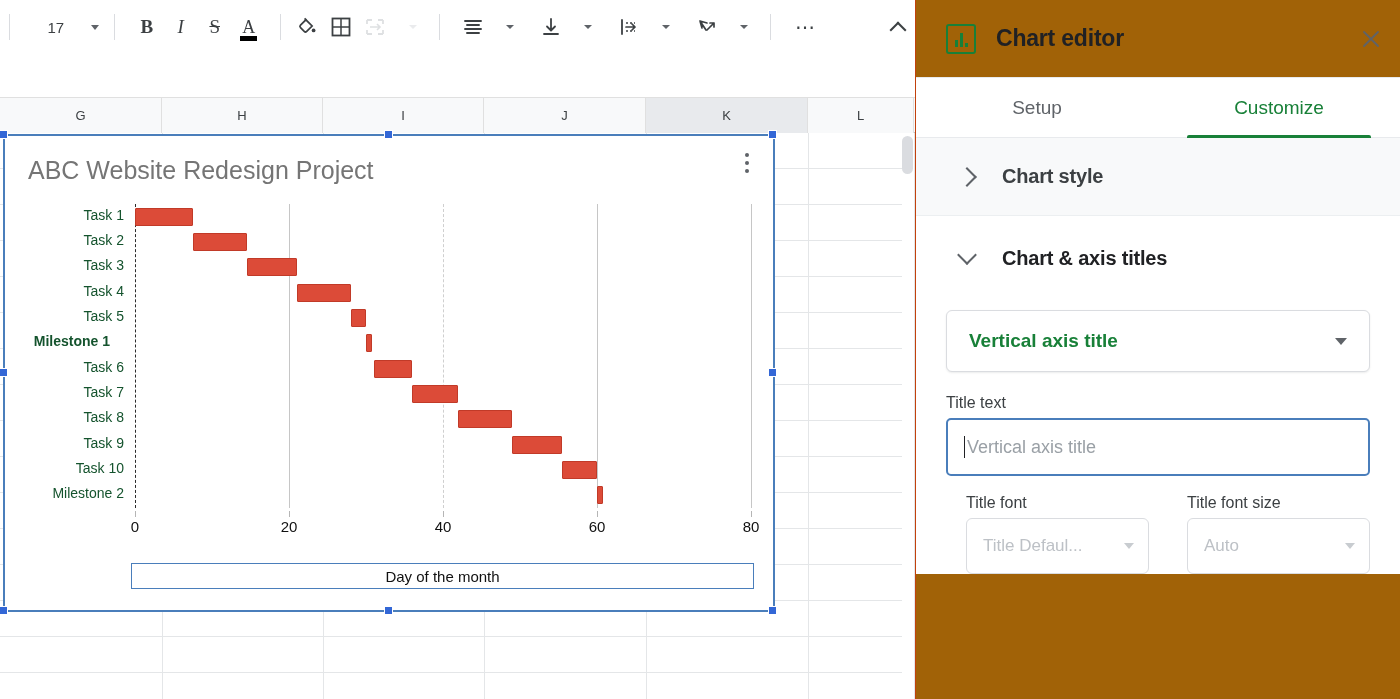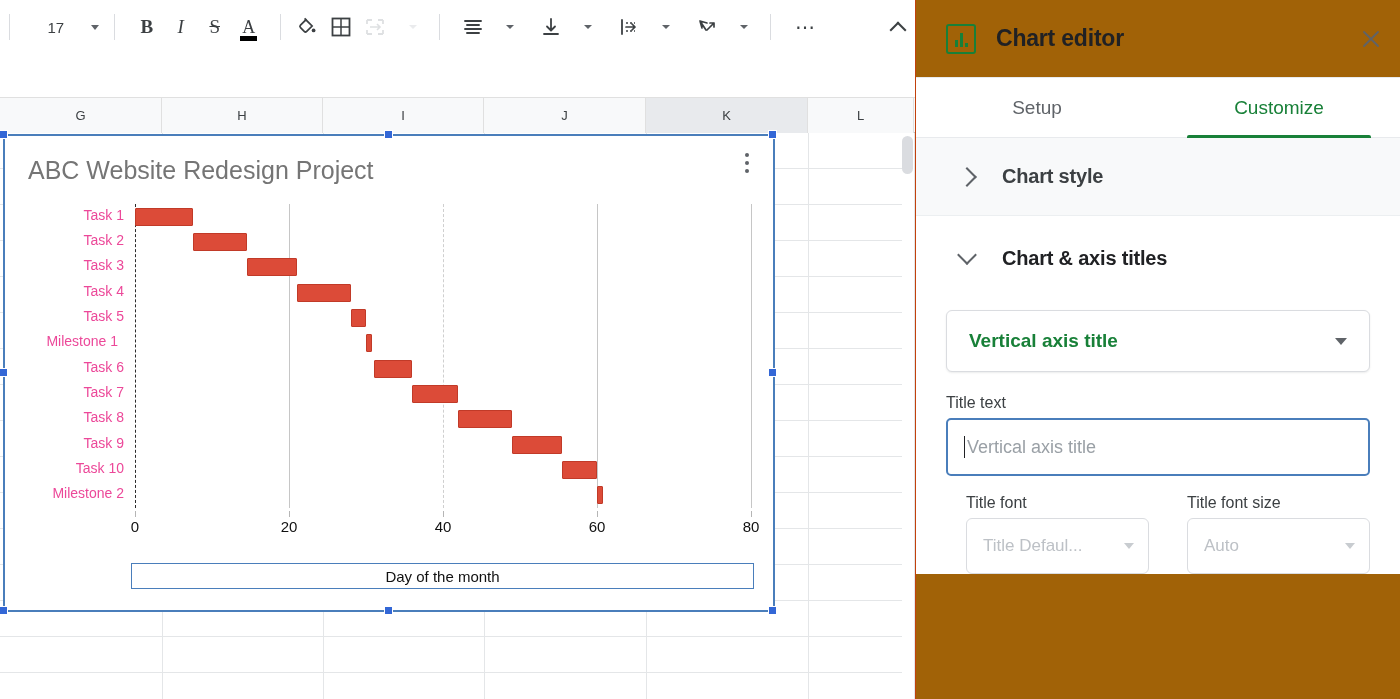--- a/index.html
+++ b/index.html
@@ -165,21 +165,21 @@
     border-left: 1px dashed #2b2b2b;
   }
   .bar {
     position: absolute; height: 18px;
     background: #dc4b38;
     border: 1px solid #c13a28;
     border-radius: 1px;
   }
   .ylabel {
     position: absolute; right: 0;
-    font-size: 14px; color: #ec4899;
+    font-size: 14px; color: #14532d;
     white-space: nowrap; text-align: right;
     font-family: "Liberation Sans", sans-serif;
   }
   #ylabels { position: absolute; left: 0; top: 204px; width: 130px; height: 310px; }
   .xtick {
     position: absolute; top: 0;
     font-size: 15px; color: #111;
     transform: translateX(-50%);
     font-family: "Liberation Sans", sans-serif;
   }
@@ -501,21 +501,21 @@
     </div>
 
     <div id="charttitle">ABC Website Redesign Project</div>
 
     <div id="ylabels">
         <div class="ylabel" style="top: 2.66667px; right: 6px;">Task 1</div>
         <div class="ylabel" style="top: 28px; right: 6px;">Task 2</div>
         <div class="ylabel" style="top: 53.3333px; right: 6px;">Task 3</div>
         <div class="ylabel" style="top: 78.6667px; right: 6px;">Task 4</div>
         <div class="ylabel" style="top: 104px; right: 6px;">Task 5</div>
-        <div class="ylabel" style="top: 129.333px; right: 12px;">Milestone 1</div>
+        <div class="ylabel" style="top: 129.333px; right: 20px; font-weight: bold;">Milestone 1</div>
         <div class="ylabel" style="top: 154.667px; right: 6px;">Task 6</div>
         <div class="ylabel" style="top: 180px; right: 6px;">Task 7</div>
         <div class="ylabel" style="top: 205.333px; right: 6px;">Task 8</div>
         <div class="ylabel" style="top: 230.667px; right: 6px;">Task 9</div>
         <div class="ylabel" style="top: 256px; right: 6px;">Task 10</div>
         <div class="ylabel" style="top: 281.333px; right: 6px;">Milestone 2</div>
       </div>
 
     <div id="plot">
         <div class="axis0"></div>

